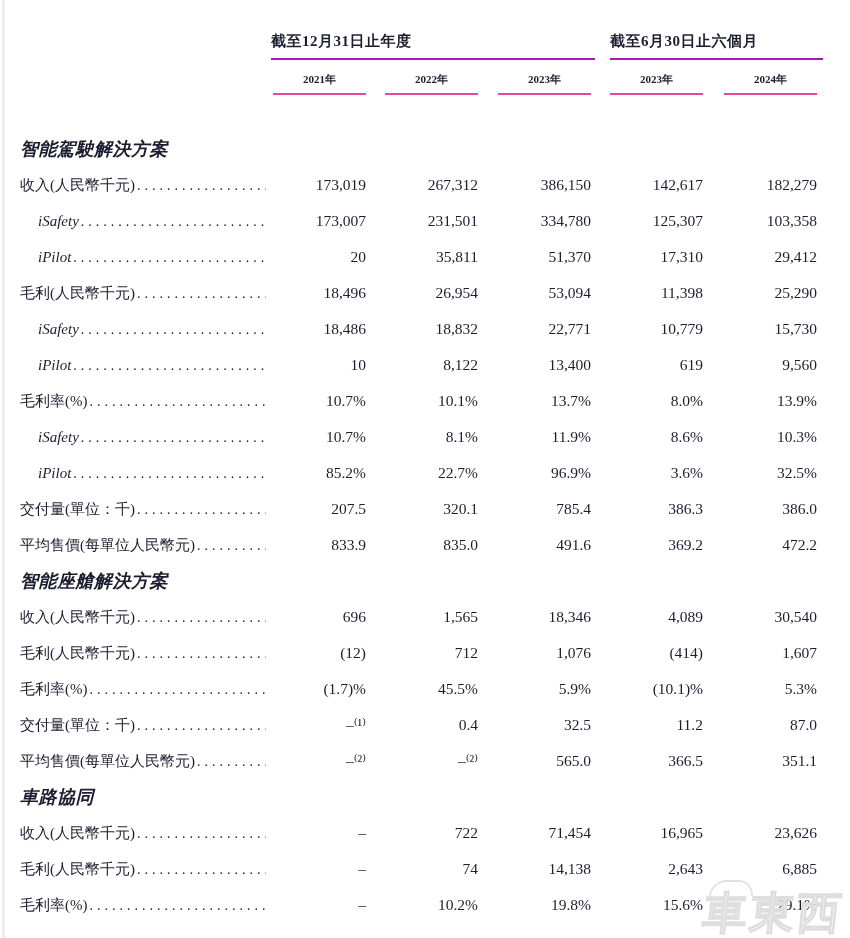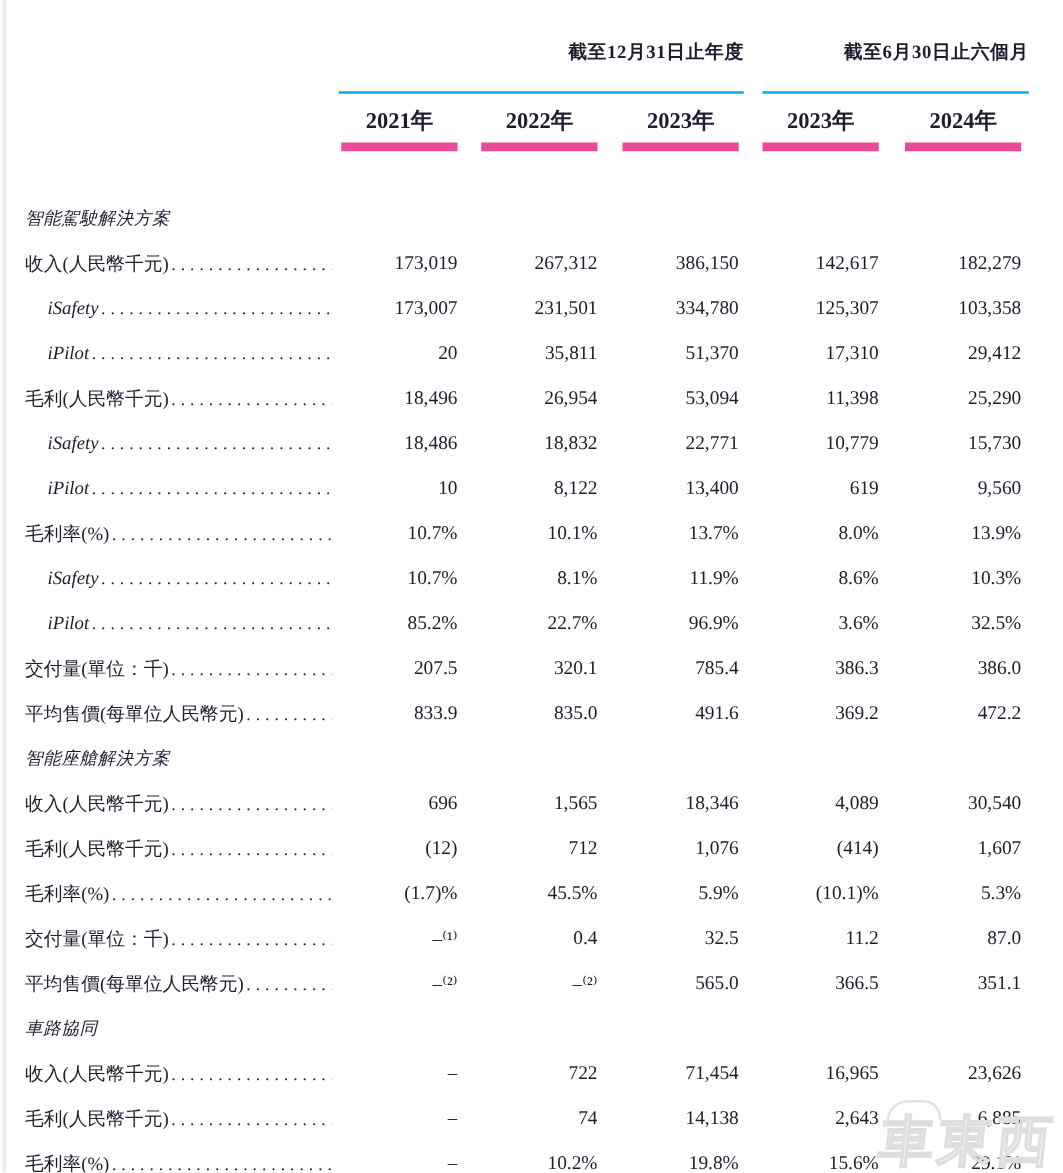--- a/index.html
+++ b/index.html
@@ -14,49 +14,49 @@
   }
   
   .tbl{position:absolute;left:20px;top:0;width:797px;}
   .grid{
     display:grid;
     grid-template-columns:246px 100px 112px 113px 112px 114px;
   }
   
   .hdr-groups{padding-top:32px;}
   .hdr-group{
-    text-align:right;font-weight:bold;font-size:15px;
-    padding-bottom:22px;border-bottom:2px solid #0ea5e9;
+    text-align:left;font-weight:bold;font-size:15px;
+    padding-bottom:7px;border-bottom:2px solid #a21caf;
     letter-spacing:0.5px;
   }
   .hg1{grid-column:2/5;margin-left:5px;margin-right:-4px;}
   .hg2{grid-column:5/7;margin-left:19px;margin-right:-6px;}
   .hdr-years{margin-top:9px;margin-bottom:36px;}
   .year-cell{text-align:right;}
   .year-box{
     display:inline-block;width:93px;text-align:center;
-    font-weight:bold;font-size:18px;
-    padding-bottom:6px;border-bottom:7px solid #ec4899;
+    font-weight:bold;font-size:11px;
+    padding-bottom:6px;border-bottom:2px solid #ec4899;
   }
   
   .row{height:36px;align-items:center;}
   .cell{overflow:hidden;}
   .cell.label{display:flex;align-items:baseline;font-size:15px;}
   .cell.label .lbl{white-space:nowrap;}
   .cell.label.sub .lbl{font-style:italic;padding-left:18px;font-size:15px;}
   .leader{
     flex:1 1 auto;overflow:hidden;white-space:nowrap;
     padding:0 3px 0 2px;
   }
   .leader::after{
     content:"..................................................";
     letter-spacing:4px;font-size:14px;
   }
   .sec-title{
-    font-weight:normal;font-style:italic;font-size:14px;
+    font-weight:bold;font-style:italic;font-size:18px;
     letter-spacing:0.5px;white-space:nowrap;
   }
   .cell.val{
     text-align:right;font-size:15.5px;white-space:nowrap;
     font-variant-numeric:lining-nums;
   }
   
   .watermark{
     position:absolute;right:6px;bottom:2px;
     font-size:44px;font-weight:bold;letter-spacing:3px;

